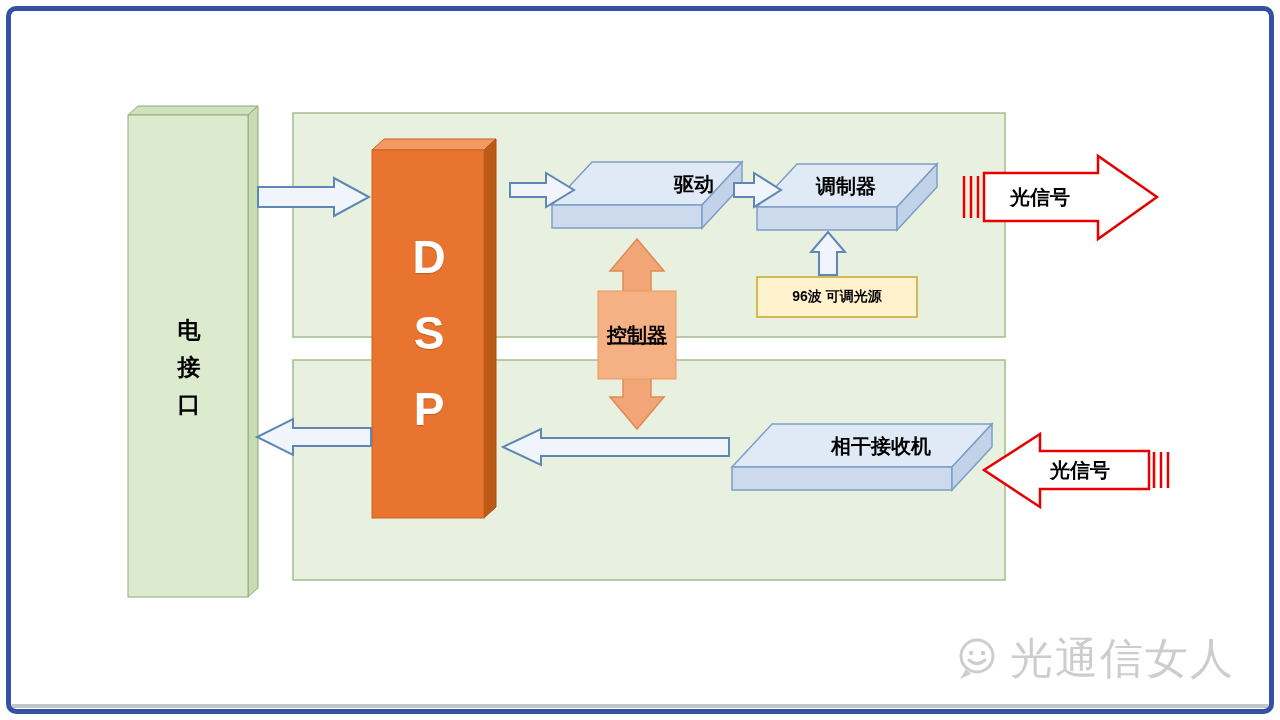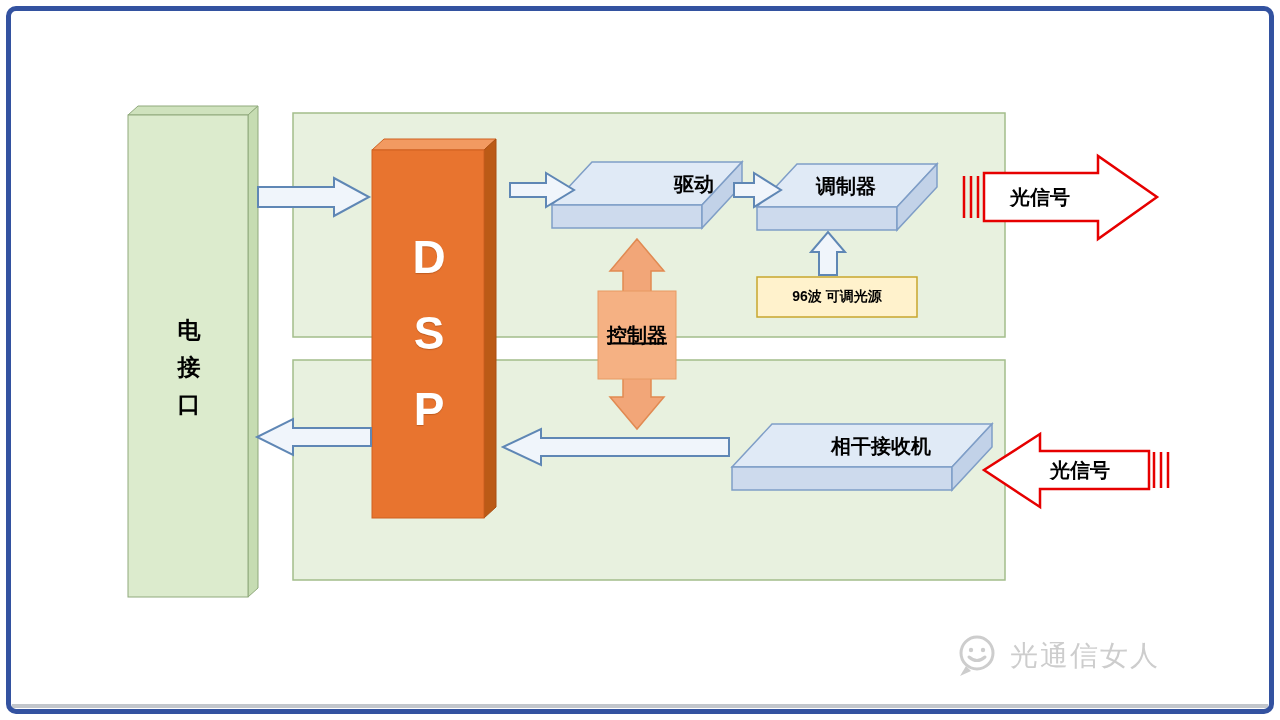--- a/index.html
+++ b/index.html
@@ -24,21 +24,21 @@
     text-shadow:0 1px 1px rgba(120,50,0,.35);
   }
   .elec-text {
     position:absolute; left:189px; top:367px; transform:translate(-50%,-50%);
     display:flex; flex-direction:column; align-items:center; gap:14px;
     color:#000; font-size:23px; font-weight:600; line-height:1;
   }
   .watermark {
     position:absolute; left:950px; top:630px;
     display:flex; align-items:center; gap:8px;
-    color:#cdcdcd; font-size:28px; font-weight:400; letter-spacing:2px;
+    color:#cdcdcd; font-size:43px; font-weight:400; letter-spacing:2px;
   }
   .bottom-divider {
     position:absolute; left:12px; right:12px; top:704px; height:4px;
     background:#c2c6cc;
   }
 </style>
 </head>
 <body>
 
 <div class="canvas">

